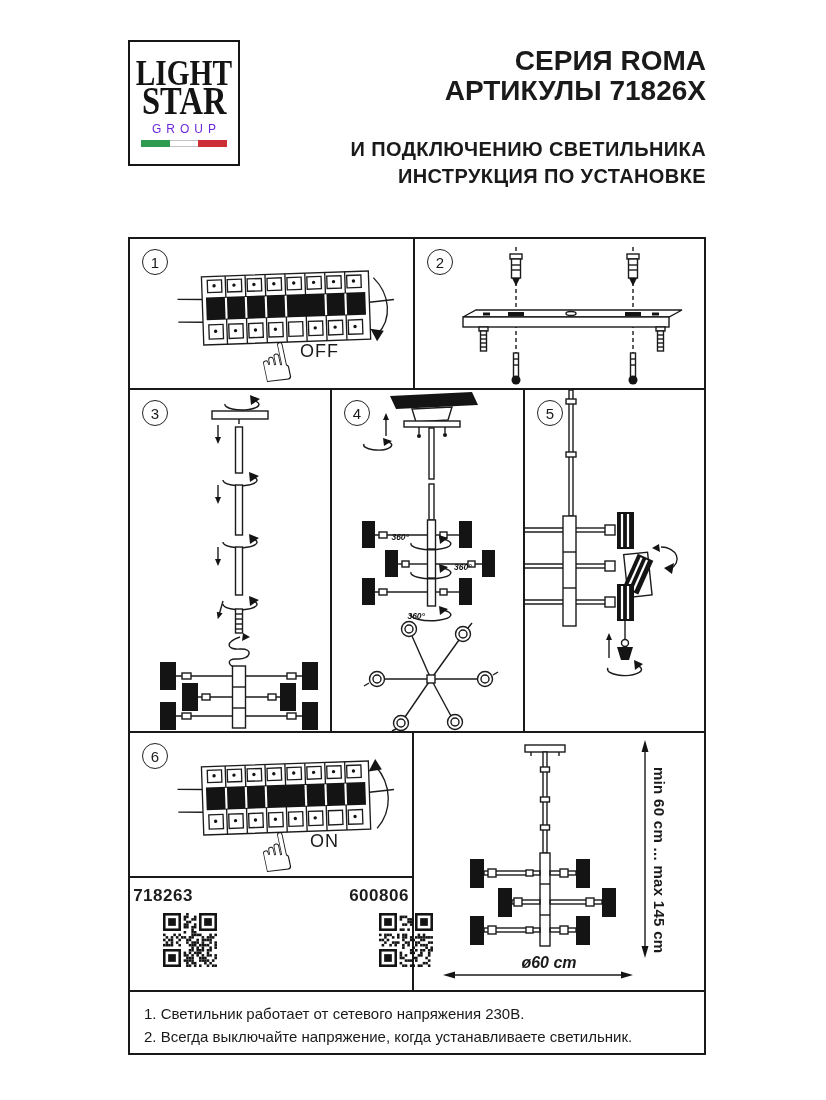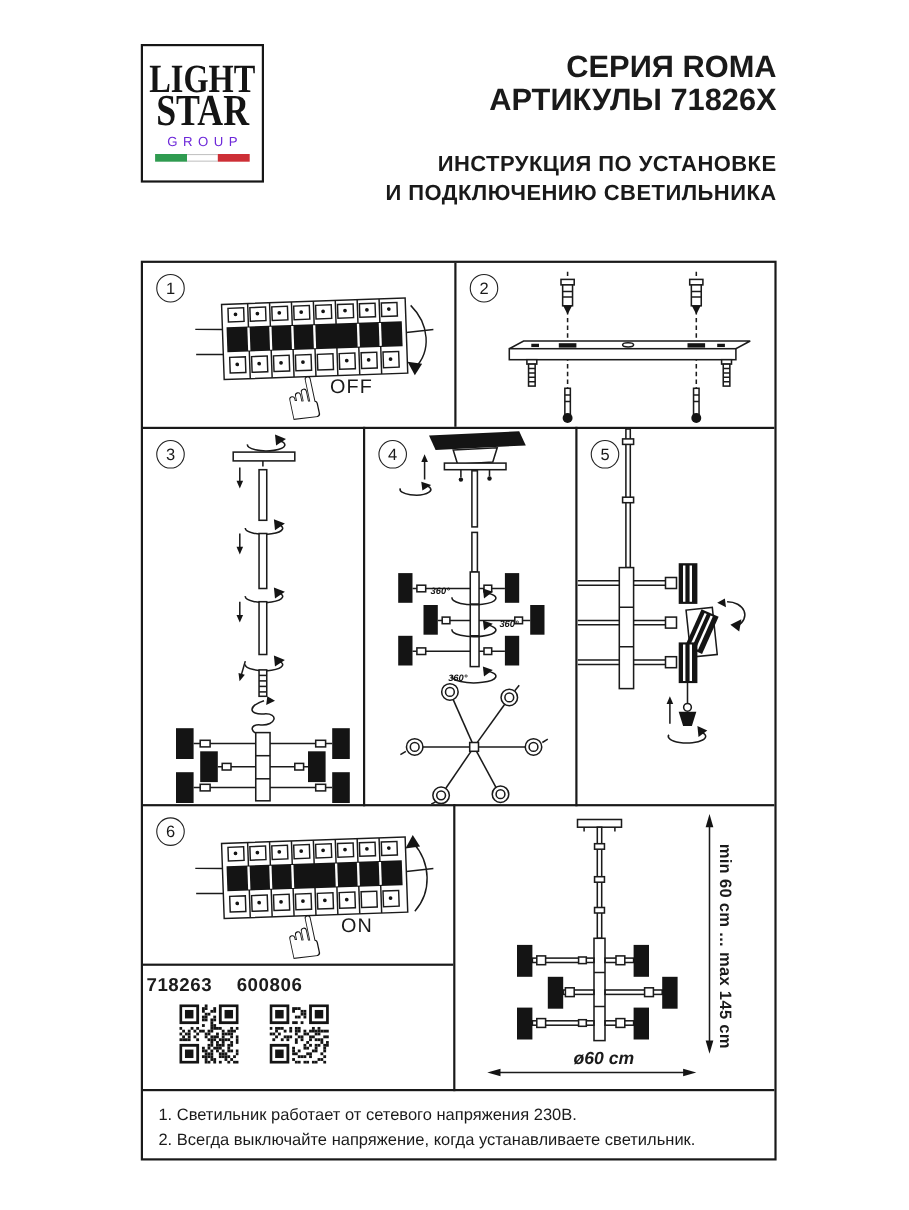--- a/index.html
+++ b/index.html
@@ -27,21 +27,21 @@
          display:flex;align-items:center;justify-content:center;font-size:15px;box-sizing:border-box;background:#fff;}
   .switch-label{position:absolute;font-size:18px;letter-spacing:1px;}
   
   svg .w{fill:#fff;stroke:#1b1b1b;stroke-width:1.4;}
   svg .k{fill:#141414;stroke:none;}
   svg .n{fill:none;stroke:#1b1b1b;stroke-width:1.4;}
   svg .wl{stroke:#fff;stroke-width:2.2;}
   svg text.deg{font:italic bold 8.5px "Liberation Sans",sans-serif;fill:#141414;stroke:none;}
   svg text.hand{font-family:"DejaVu Sans",sans-serif;fill:#141414;stroke:none;}
   
-  .qr-row{position:absolute;inset:0;display:flex;justify-content:flex-start;gap:16px;padding-top:8px;}
+  .qr-row{position:absolute;inset:0;display:flex;justify-content:space-between;gap:16px;padding-top:8px;}
   .qr-item{width:66px;text-align:center;}
   .art{font-size:17px;font-weight:bold;letter-spacing:.5px;color:#1d1d1d;}
   .qr{width:54px;height:54px;margin-top:7px;}
   
   .dim-v{position:absolute;left:254px;top:34px;transform:rotate(90deg);transform-origin:0 0;
          white-space:nowrap;font-weight:bold;font-size:15px;letter-spacing:.3px;}
   .dim-h{position:absolute;left:75px;top:221px;width:120px;text-align:center;font-weight:bold;font-size:16px;font-style:italic;}
   
   .notes{padding:11px 10px 0 14px;font-size:15px;line-height:22.5px;}
 </style>
@@ -59,22 +59,22 @@
       <span class="f-white"></span>
       <span class="f-red"></span>
     </div>
   </div>
 
   <div class="hdr-series">
     <div>СЕРИЯ ROMA</div>
     <div>АРТИКУЛЫ 71826X</div>
   </div>
   <div class="hdr-title">
+    <div>И ПОДКЛЮЧЕНИЮ СВЕТИЛЬНИКА</div>
     <div>ИНСТРУКЦИЯ ПО УСТАНОВКЕ</div>
-    <div>И ПОДКЛЮЧЕНИЮ СВЕТИЛЬНИКА</div>
   </div>
 
   <div class="grid">
 
     <div class="gl" style="left:0;top:149px;width:574px;height:2px;"></div>
     <div class="gl" style="left:0;top:492px;width:574px;height:2px;"></div>
     <div class="gl" style="left:0;top:637px;width:282px;height:2px;"></div>
     <div class="gl" style="left:0;top:751px;width:574px;height:2px;"></div>
     <div class="gl" style="left:283px;top:0;width:2px;height:149px;"></div>
     <div class="gl" style="left:200px;top:149px;width:2px;height:345px;"></div>

